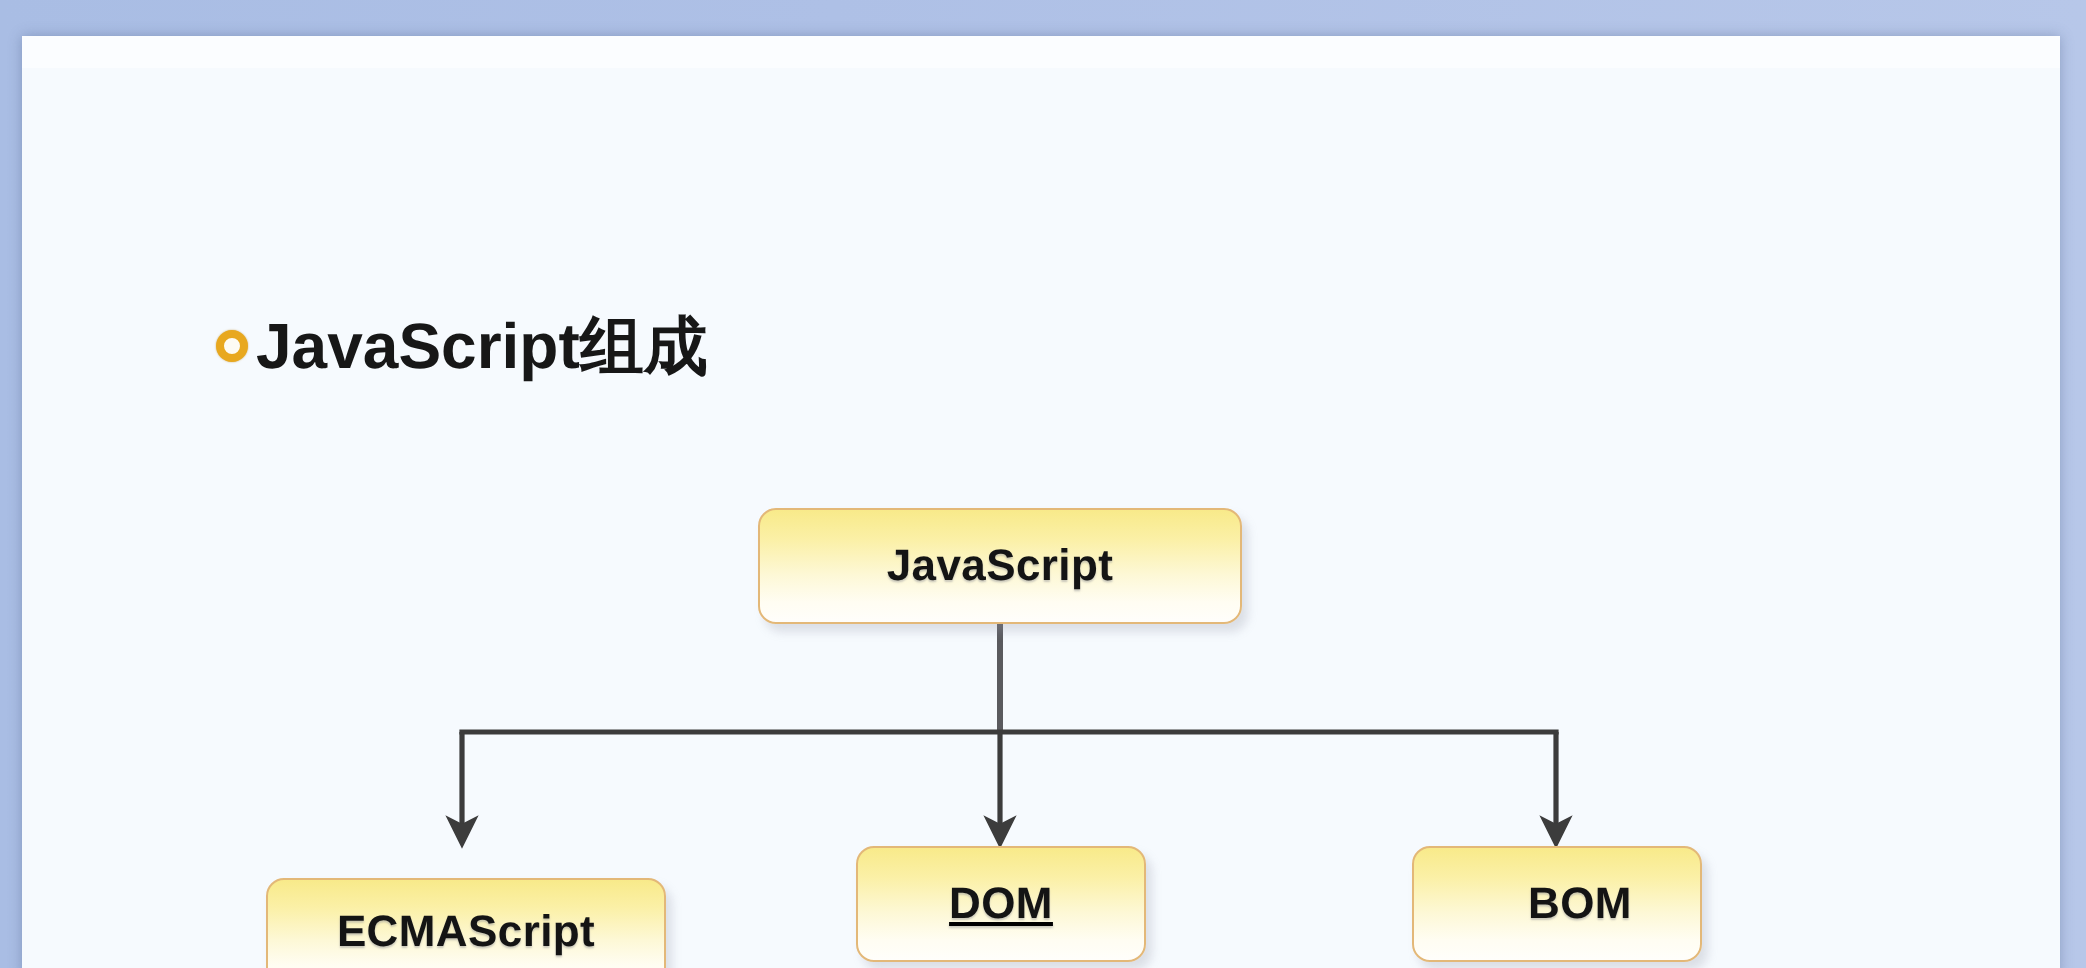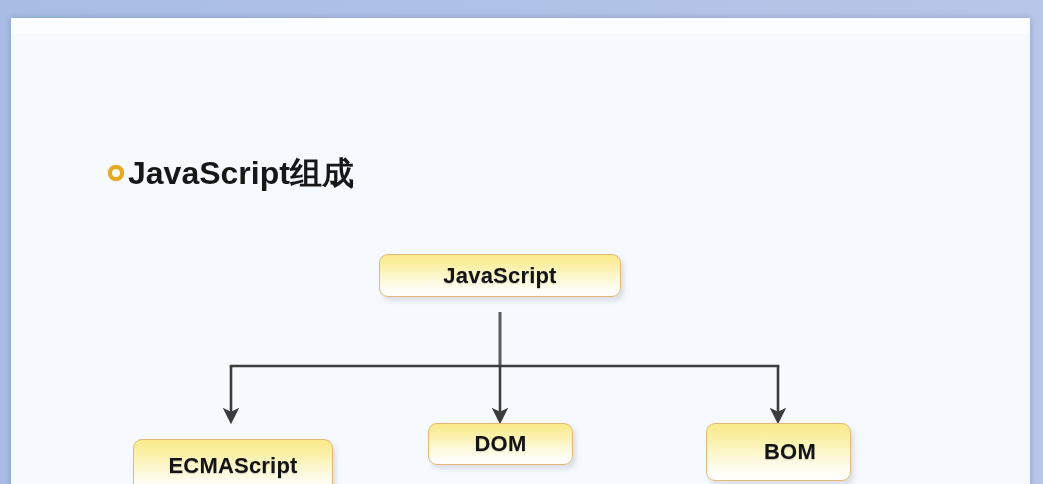--- a/index.html
+++ b/index.html
@@ -143,33 +143,34 @@
     letter-spacing: 0.2px;
     line-height: 1;
     white-space: nowrap;
     text-shadow: 0 1px 1px rgba(160,160,160,0.55);
   }
 
   #node-root {
     left: 368px;
     top: 149px;
     width: 242px;
-    height: 43px;
+    height: 58px;
   }
   #node-ecma {
     left: 122px;
     top: 334px;
     width: 200px;
     height: 54px;
   }
   #node-dom {
     left: 417px;
     top: 318px;
     width: 145px;
-    height: 42px;
+    height: 58px;
+    text-decoration: underline;
   }
   #node-bom {
     left: 695px;
     top: 318px;
     width: 145px;
     height: 58px;
     padding-left: 23px;
   }
 
   

